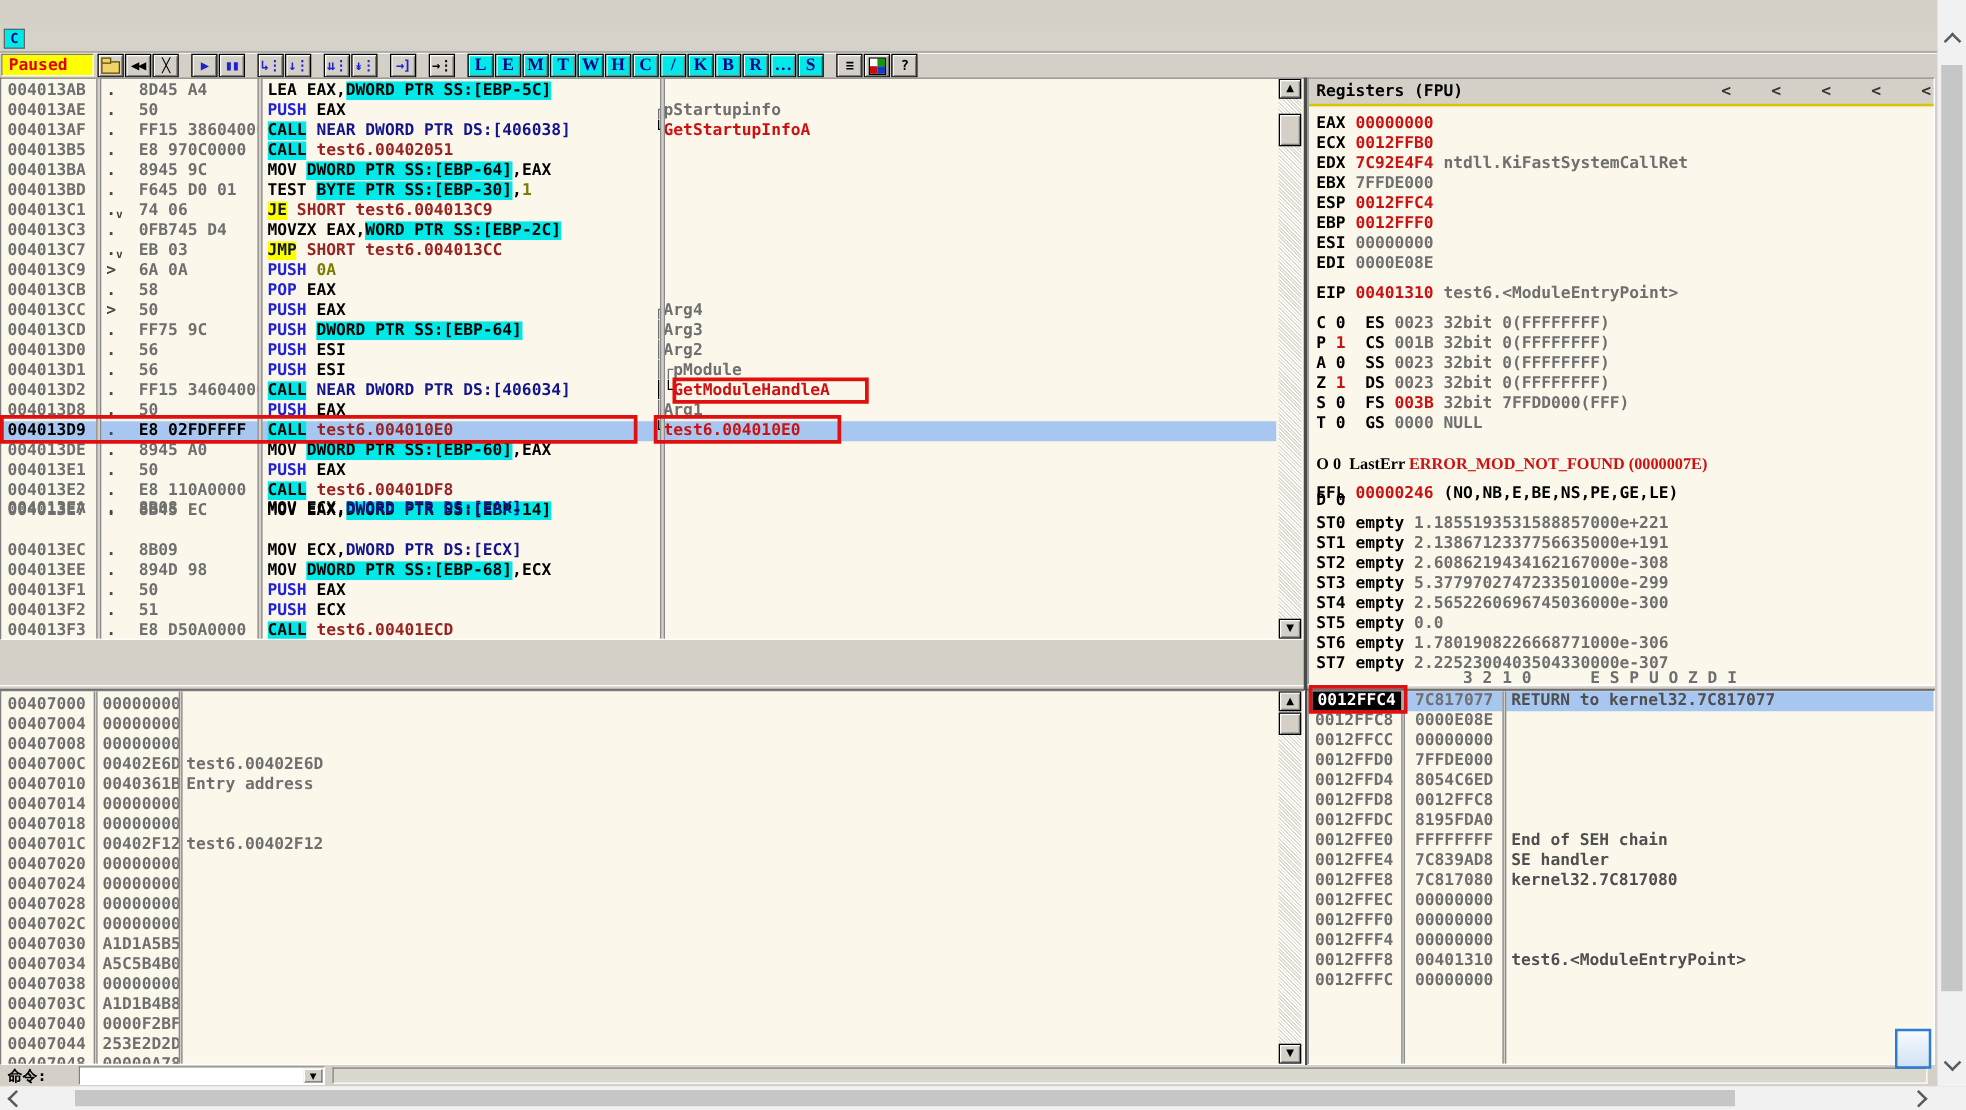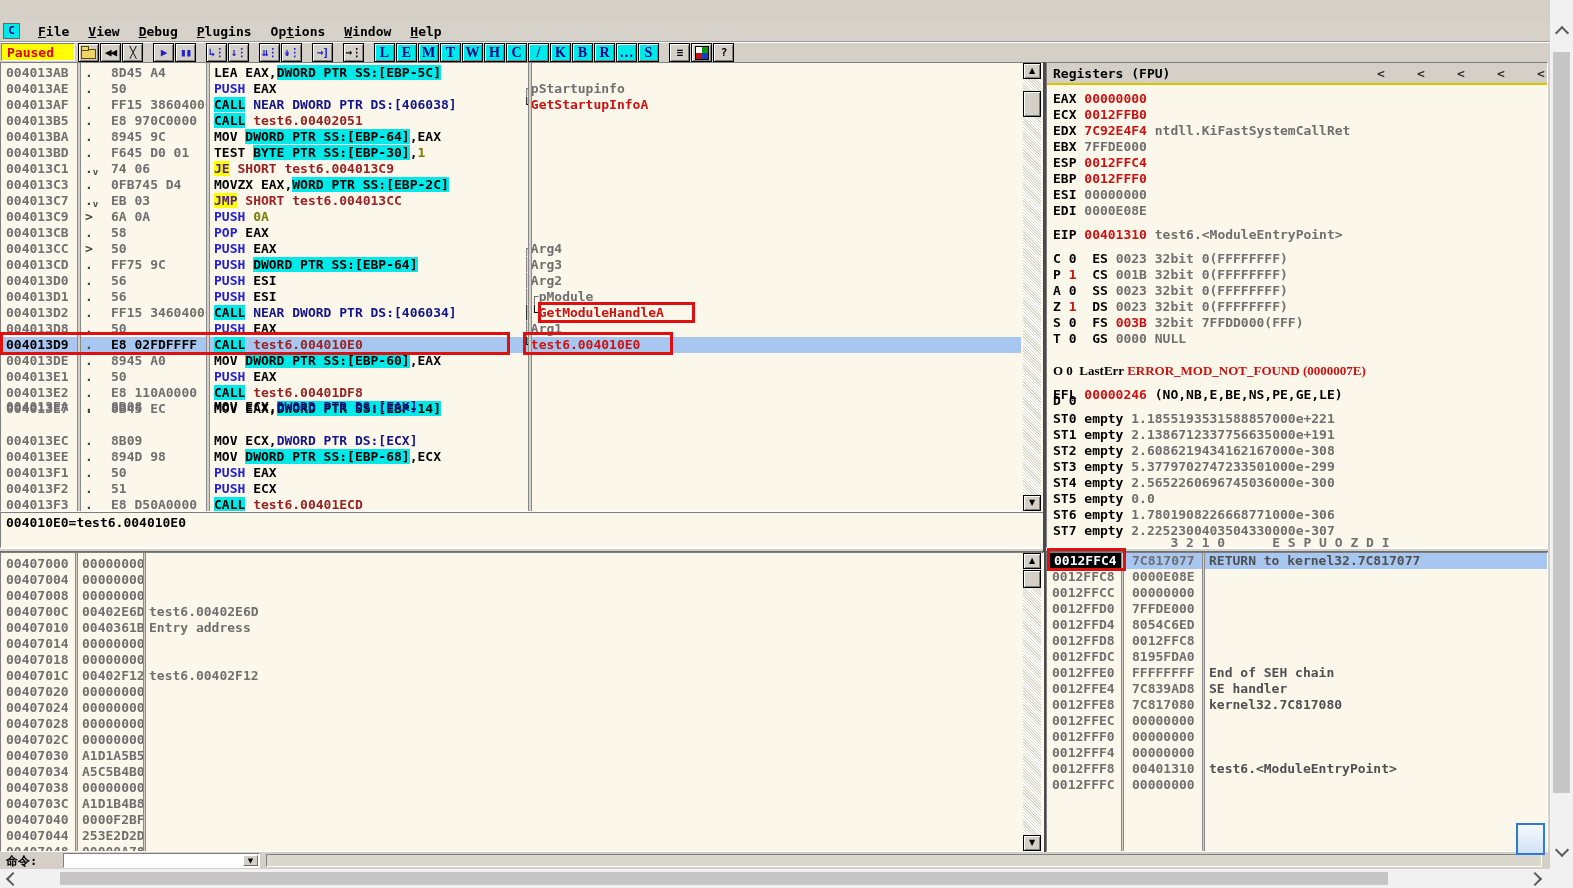--- a/index.html
+++ b/index.html
@@ -59,21 +59,21 @@
   .drow.sel,.srow.sel{background:#A8C7F0;}
   .cell{position:absolute;white-space:pre;}
   .c-addr{left:5px;color:#6F6F6F;}
   .c-mark{left:84px;color:#444;}
   .c-bytes{left:110px;width:96px;overflow:hidden;color:#6F6F6F;}
   .c-instr{left:213px;width:312px;overflow:hidden;color:#000;}
   .c-cmt{left:522px;}
   .sel .c-addr,.sel .c-bytes{color:#000;}
   .mk-v{font-size:9px;vertical-align:-2px;}
   .tp{color:#000;} .tm{background:#00E9E9;color:#000;} .tc{background:#00E9E9;color:#000;}
-  .tj{background:#FFFF00;color:#4c1d95;} .tt{color:#9B2222;} .tb2{color:#2121D8;}
+  .tj{background:#FFFF00;color:#0f172a;} .tt{color:#9B2222;} .tb2{color:#2121D8;}
   .ti{color:#7C7C00;} .tn{color:#14148C;} .tg{color:#6F6F6F;} .tr2{color:#CC1111;} .tk{color:#000;}
   
   .regs-header{position:relative;height:22px;background:#D4D0C8;border-bottom:2px solid #D8C400;
     font-weight:bold;font-size:13px;color:#000;padding:3px 0 0 6px;box-sizing:border-box;}
   .regs-collapse{position:absolute;top:3px;color:#333;font-weight:bold;font-size:13px;}
   .rrow{left:6px;right:2px;}
   
   .d-addr{left:5px;color:#6F6F6F;} .d-val{left:81px;color:#6F6F6F;} .d-cmt{left:148px;color:#6F6F6F;}
   .s-addr{left:5px;color:#6F6F6F;} .s-val{left:85px;color:#6F6F6F;} .s-cmt{left:162px;color:#4f4f4f;}
   .stack-addr-sel{position:absolute;left:3px;top:0;background:#000;color:#fff;padding:0 4px;}
@@ -110,21 +110,20 @@
   .chev.left{transform:rotate(45deg);} .chev.right{transform:rotate(225deg);}
 </style>
 </head>
 <body>
 
 <div class="screen">
 
 
   <div class="menubar">
     <div class="child-icon">C</div>
-    <span id="menu-items"><span class="menu-item"><u>F</u>ile</span><span class="menu-item"><u>V</u>iew</span><span class="menu-item"><u>D</u>ebug</span><span class="menu-item"><u>P</u>lugins</span><span class="menu-item">Op<u>t</u>ions</span><span class="menu-item"><u>W</u>indow</span><span class="menu-item"><u>H</u>elp</span></span>
   </div>
 
   <div class="toolbar">
     <div class="paused-box">Paused</div>
     <div class="tb-wrap" id="tb-wrap">
         <div class="tb-btn"><div class="icon-folder"></div></div>
         <div class="tb-btn">◀◀</div>
         <div class="tb-btn">╳</div>
         <span class="tb-gap"></span>
         <div class="tb-btn blue">▶</div>
@@ -194,21 +193,20 @@
     <div class="colsep" style="left:76px;"></div>
     <div class="colsep" style="left:205px;"></div>
     <div class="colsep" style="left:527px;"></div>
     <div class="sb" style="left:1022px;top:0;height:448px;">
       <div class="sb-btn" style="top:0;">▲</div>
       <div class="sb-thumb" style="top:28px;height:26px;"></div>
       <div class="sb-btn" style="top:432px;">▼</div>
     </div>
   </div>
 
-  <div id="infoline">004010E0=test6.004010E0</div>
   <div class="hsplit"></div>
   <div class="vsplit"></div>
 
   <div class="pane" id="dump">
     <div id="dump-rows">
         <div class="srow" style="top: 3px; width: 1020px;"><span class="cell d-addr">00407000</span><span class="cell d-val">00000000</span></div>
         <div class="srow" style="top: 19px; width: 1020px;"><span class="cell d-addr">00407004</span><span class="cell d-val">00000000</span></div>
         <div class="srow" style="top: 35px; width: 1020px;"><span class="cell d-addr">00407008</span><span class="cell d-val">00000000</span></div>
         <div class="srow" style="top: 51px; width: 1020px;"><span class="cell d-addr">0040700C</span><span class="cell d-val">00402E6D</span><span class="cell d-cmt">test6.00402E6D</span></div>
         <div class="srow" style="top: 67px; width: 1020px;"><span class="cell d-addr">00407010</span><span class="cell d-val">0040361B</span><span class="cell d-cmt">Entry address</span></div>

